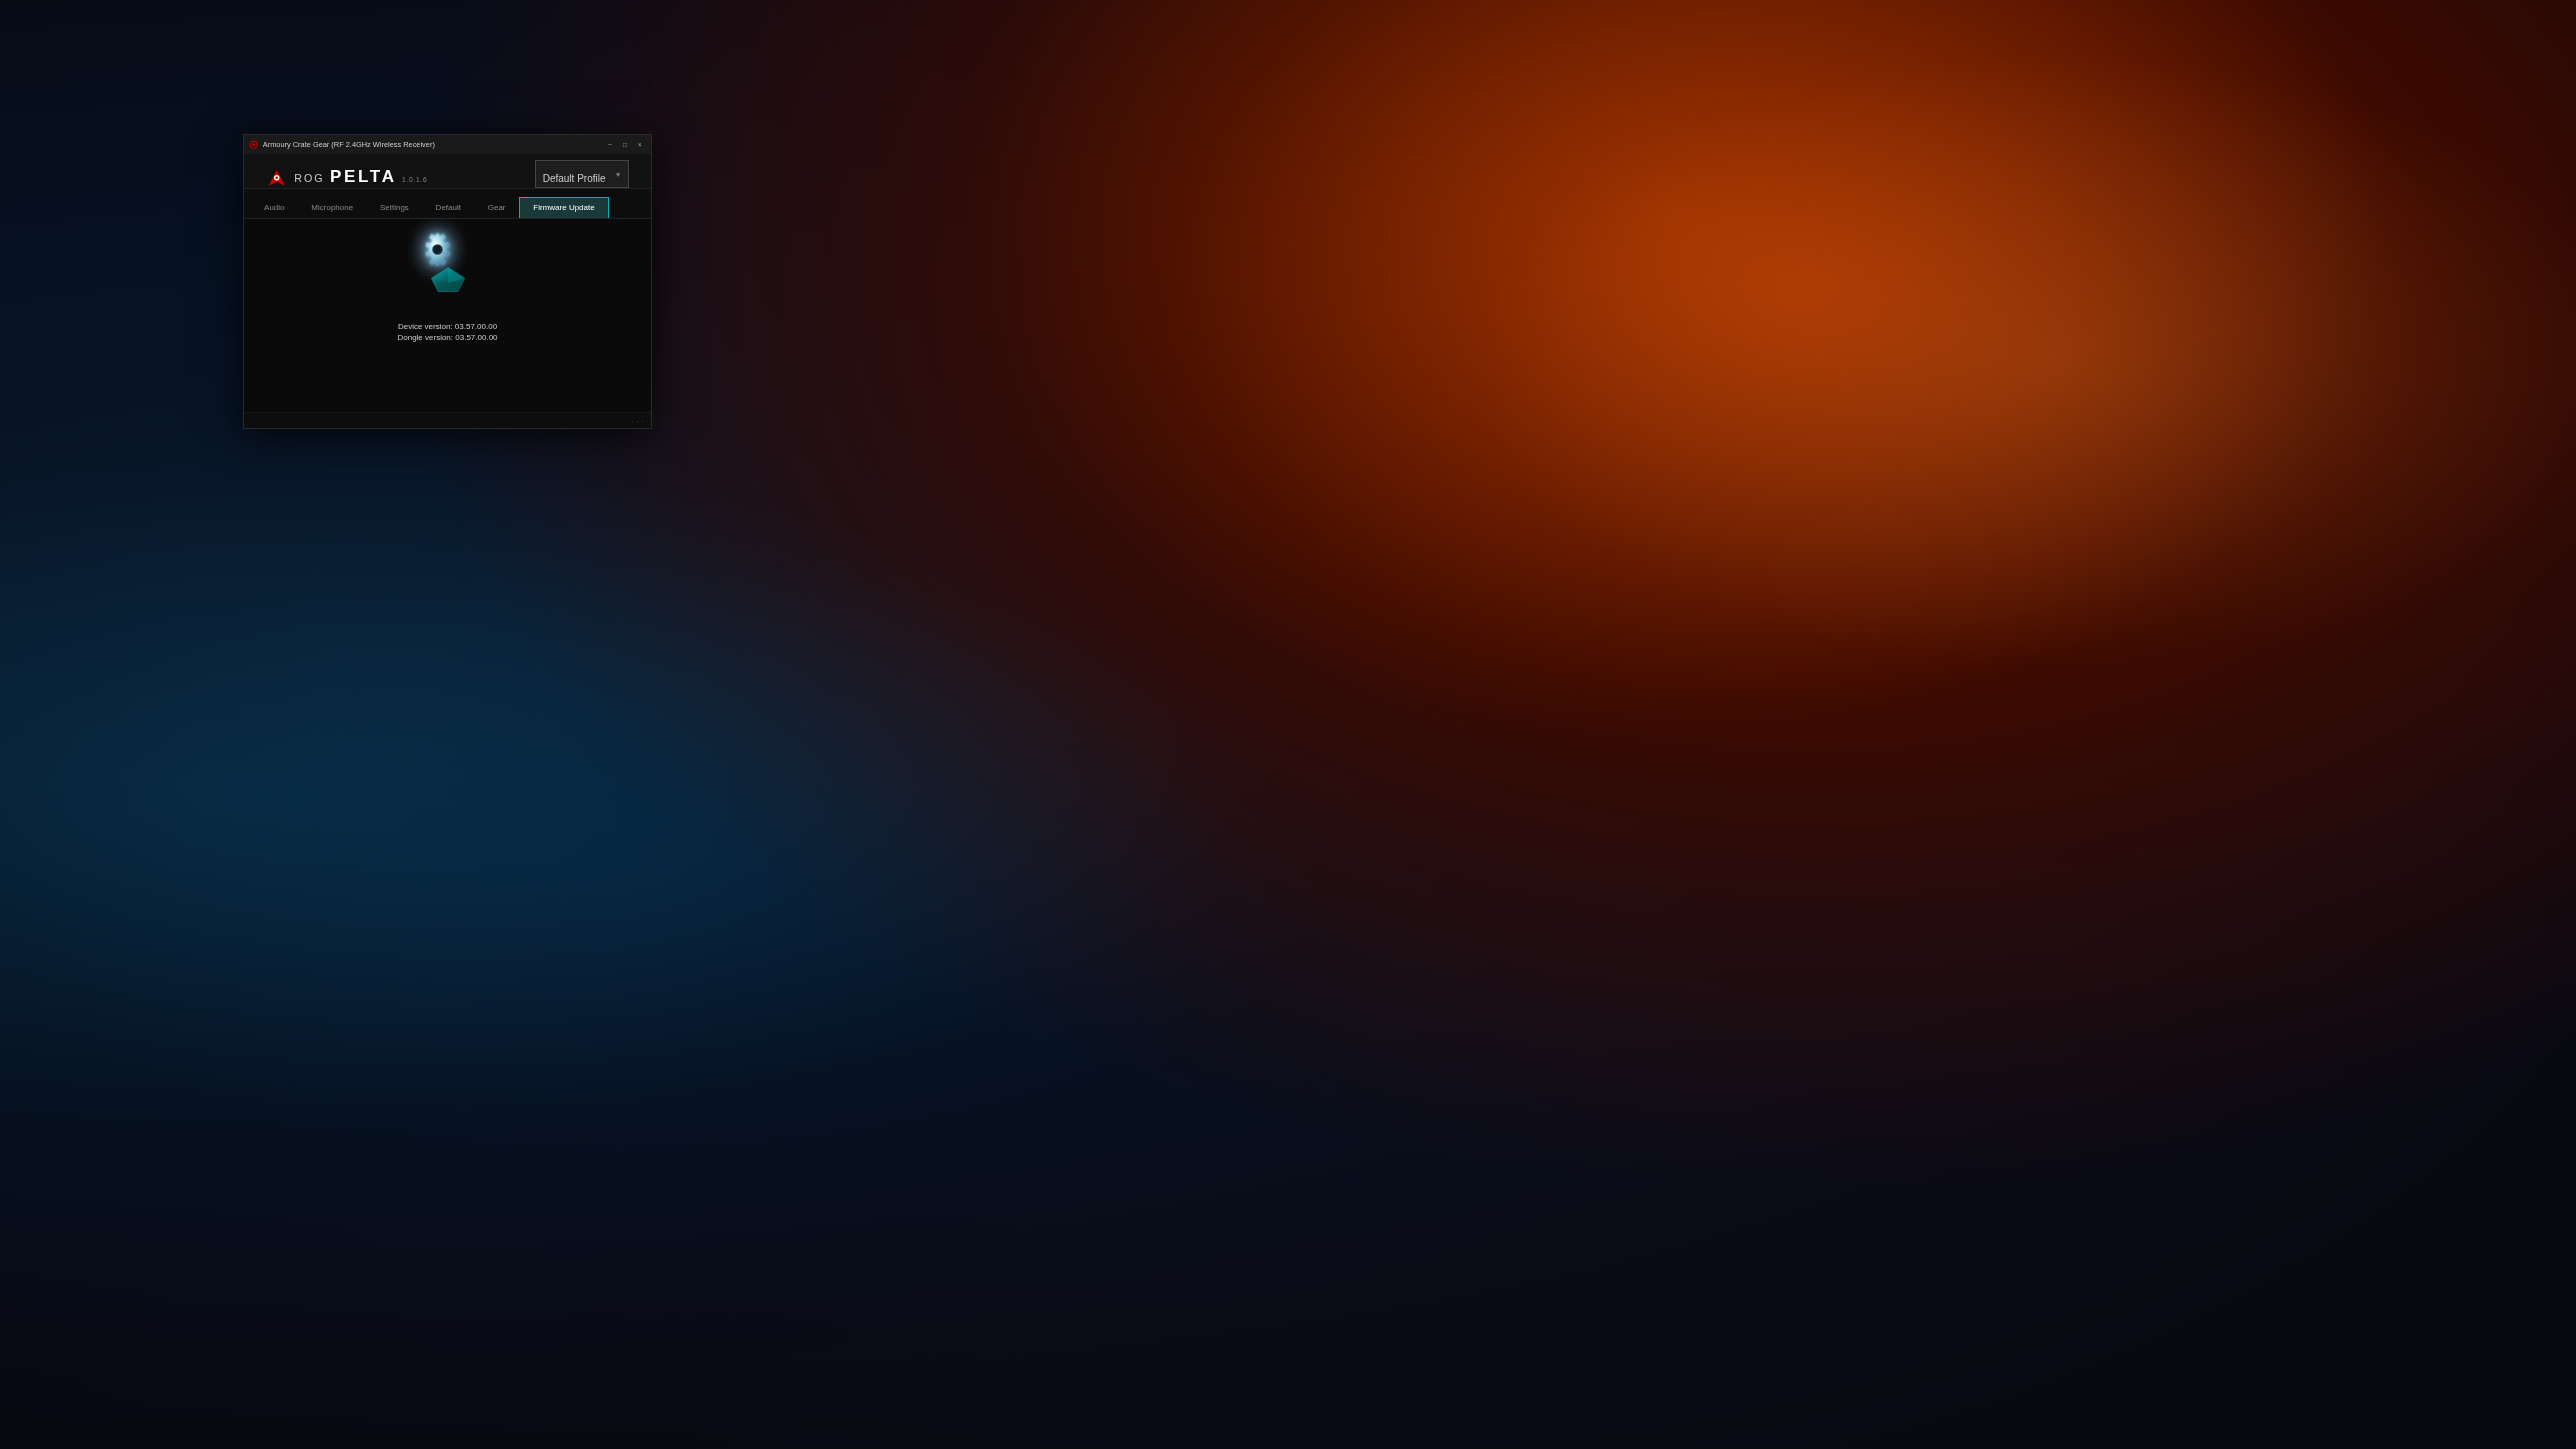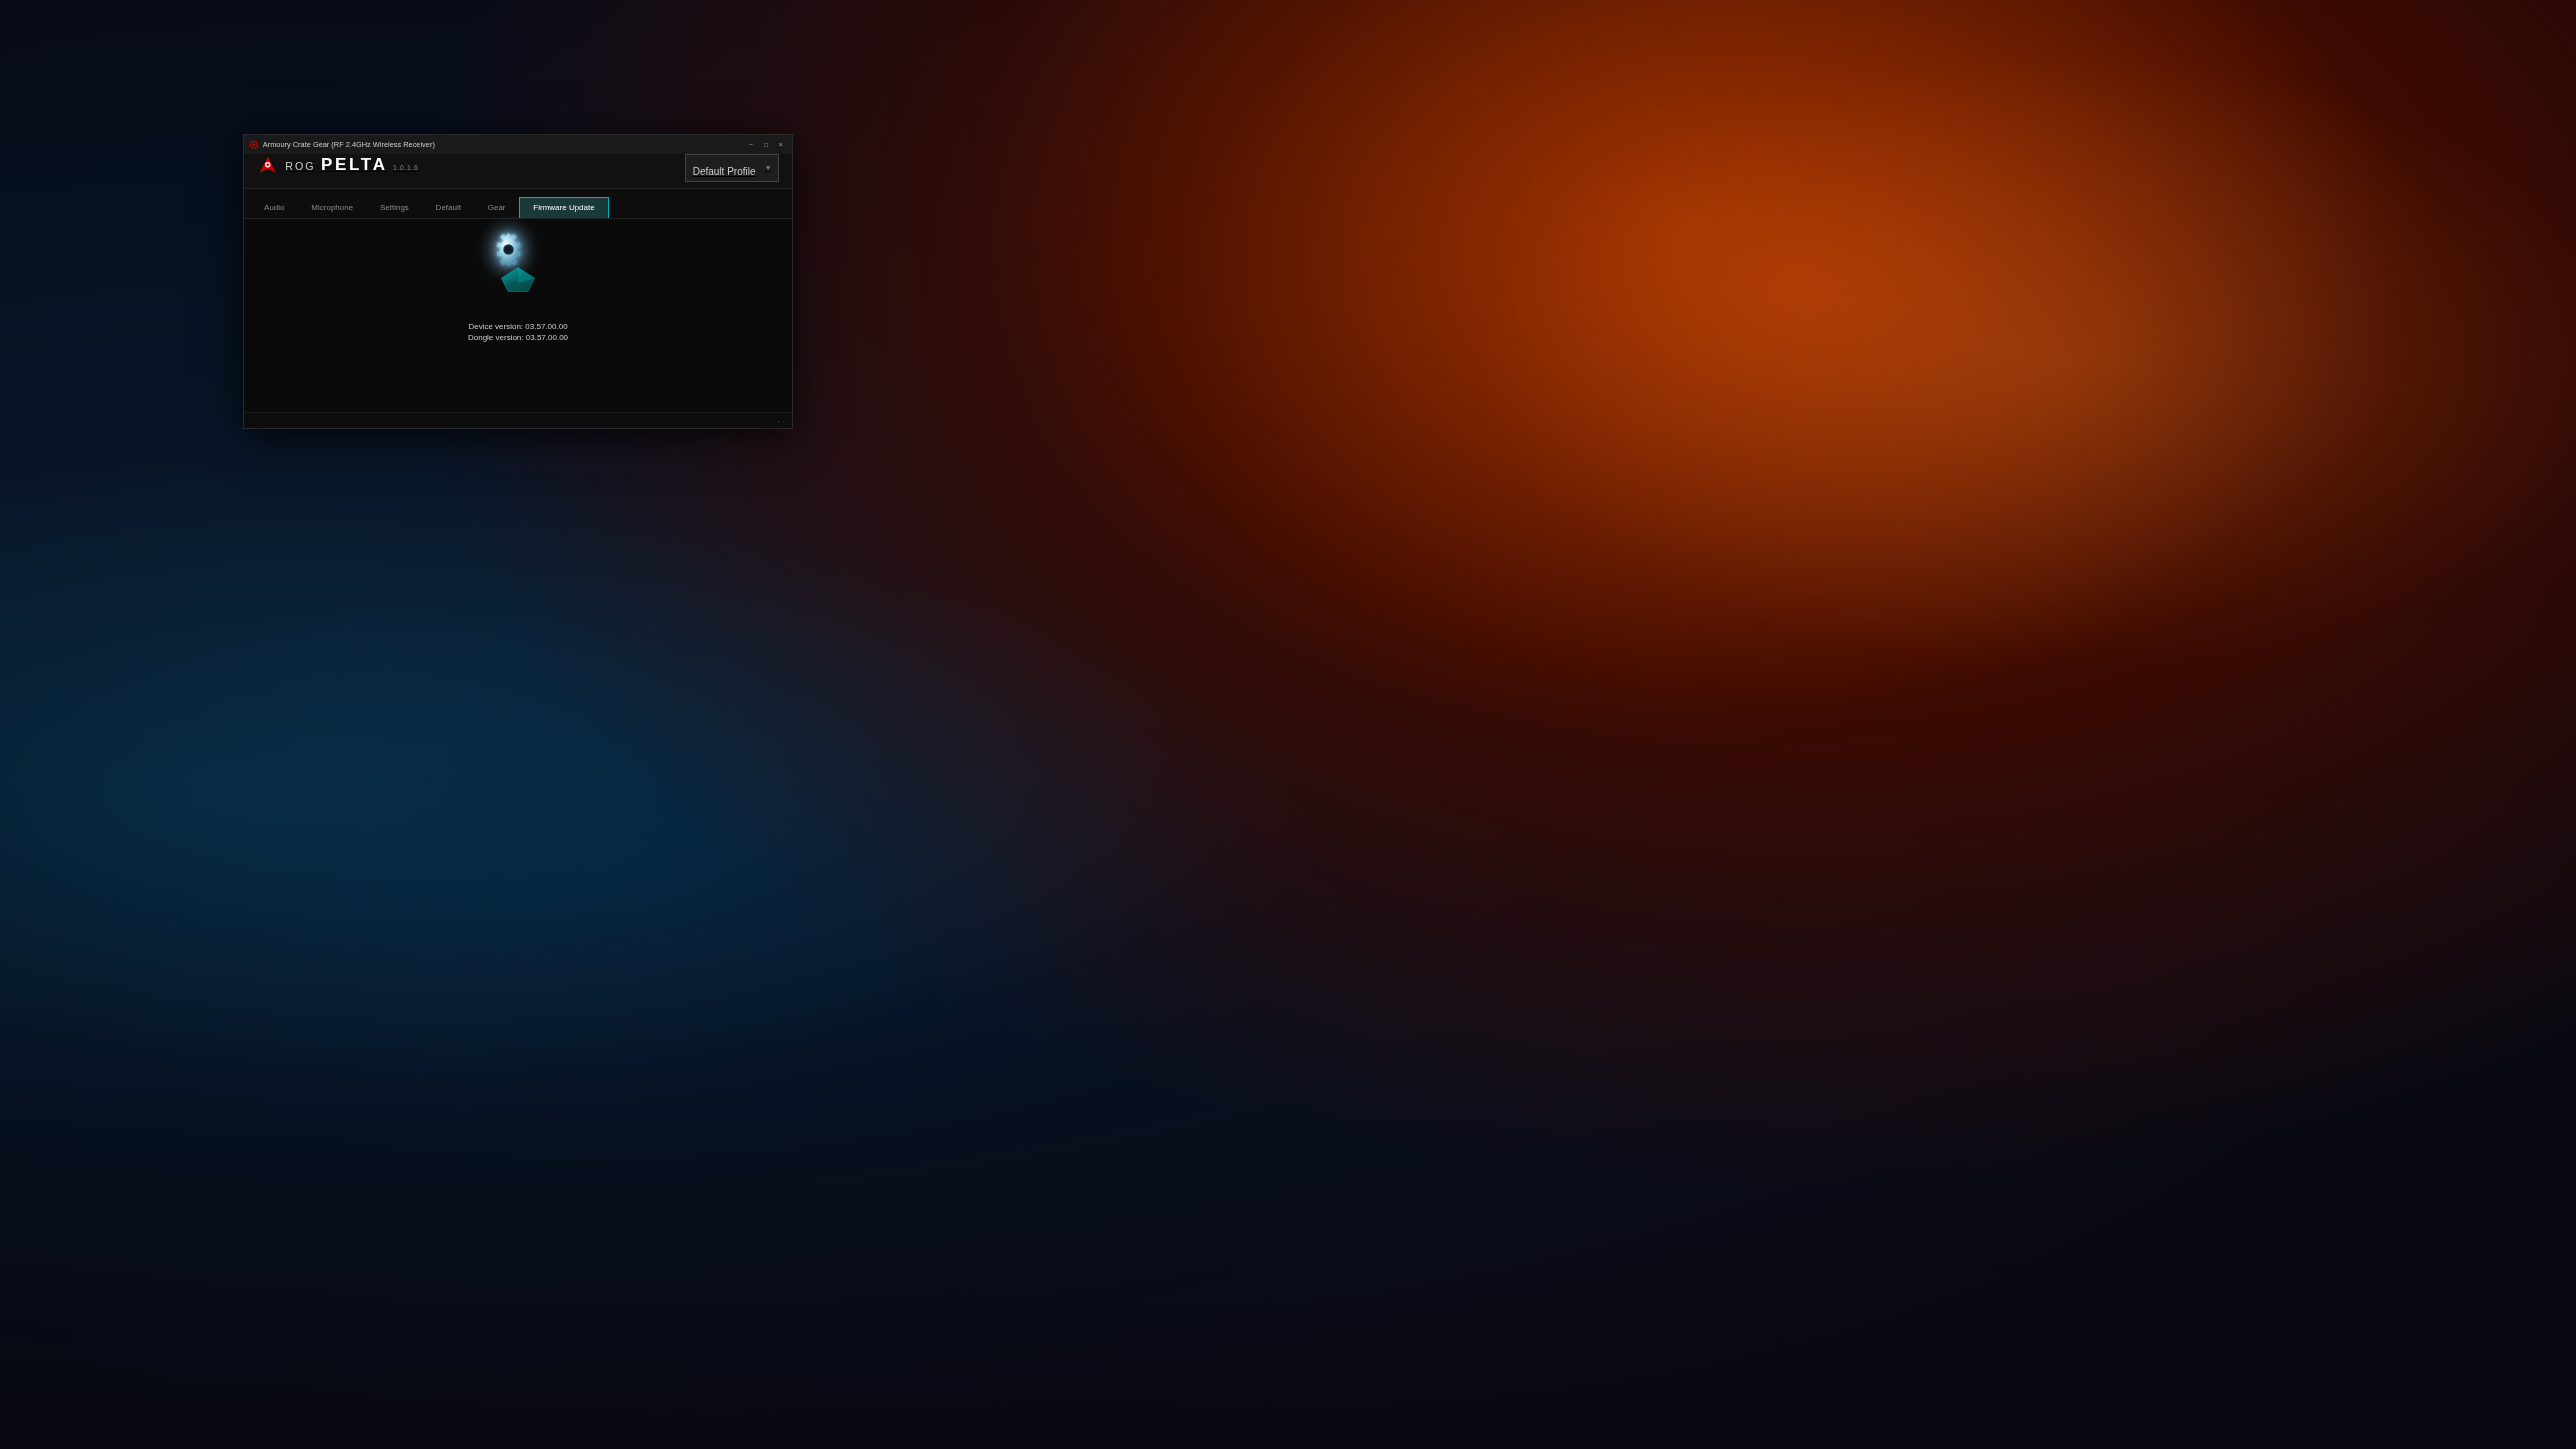--- a/index.html
+++ b/index.html
@@ -32,21 +32,21 @@
         radial-gradient(ellipse at 25% 60%, rgba(0,100,180,0.1) 0%, transparent 25%),
         radial-gradient(ellipse at 65% 15%, rgba(255,100,0,0.3) 0%, transparent 30%),
         radial-gradient(ellipse at 80% 25%, rgba(255,150,50,0.2) 0%, transparent 20%);
     }
 
     
     .window {
       position: absolute;
       top: 134px;
       left: 243px;
-      width: 550px;
+      width: 409px;
       height: 295px;
       background: #b91c1c;
       border: 0.7px solid #2a2a2a;
       box-shadow: 0 6.7px 40px rgba(0,0,0,0.8);
       display: flex;
       flex-direction: column;
     }
 
     
     .title-bar {
@@ -99,26 +99,25 @@
       justify-content: center;
       color: #aaa;
       font-size: 6.7px;
     }
 
     
     .window-header {
       height: 35px;
       background: #111111;
       display: flex;
-      align-items: flex-start;
+      align-items: flex-end;
       justify-content: space-between;
-      padding: 0 13px;
+      padding: 0 22px;
       flex-shrink: 0;
       border-bottom: 0.7px solid #222;
-      text-decoration: underline;
     }
 
     .rog-logo {
       display: flex;
       align-items: center;
       gap: 6.7px;
     }
 
     .rog-eye {
       width: 21.5px;

